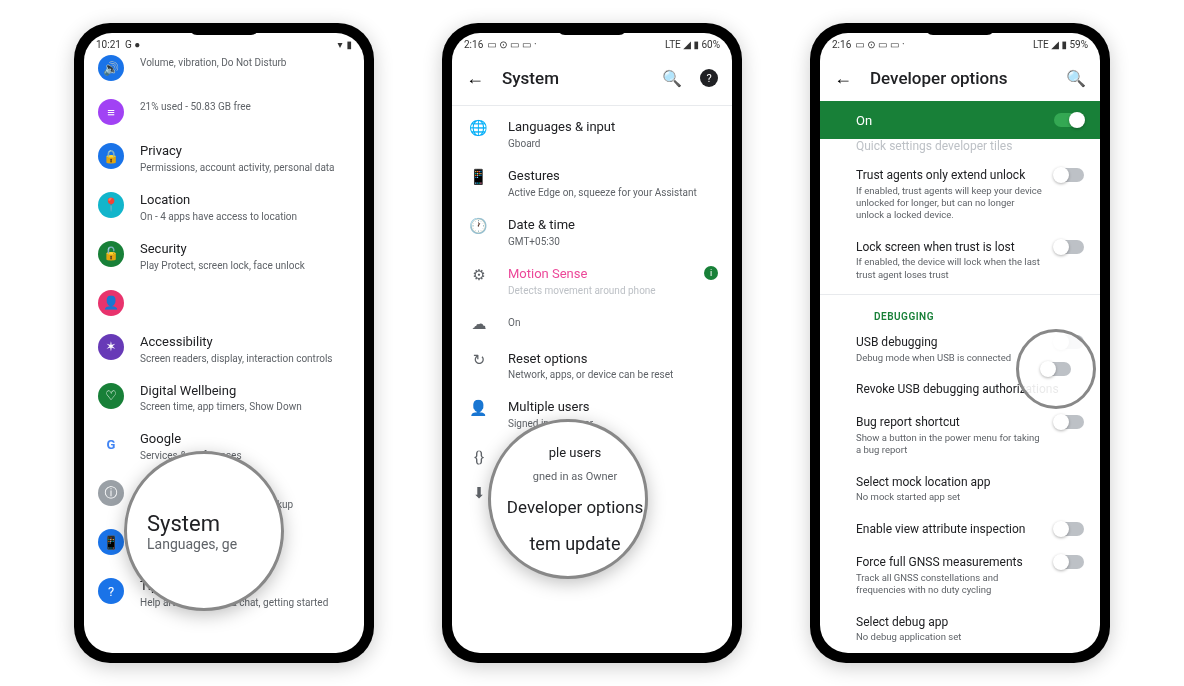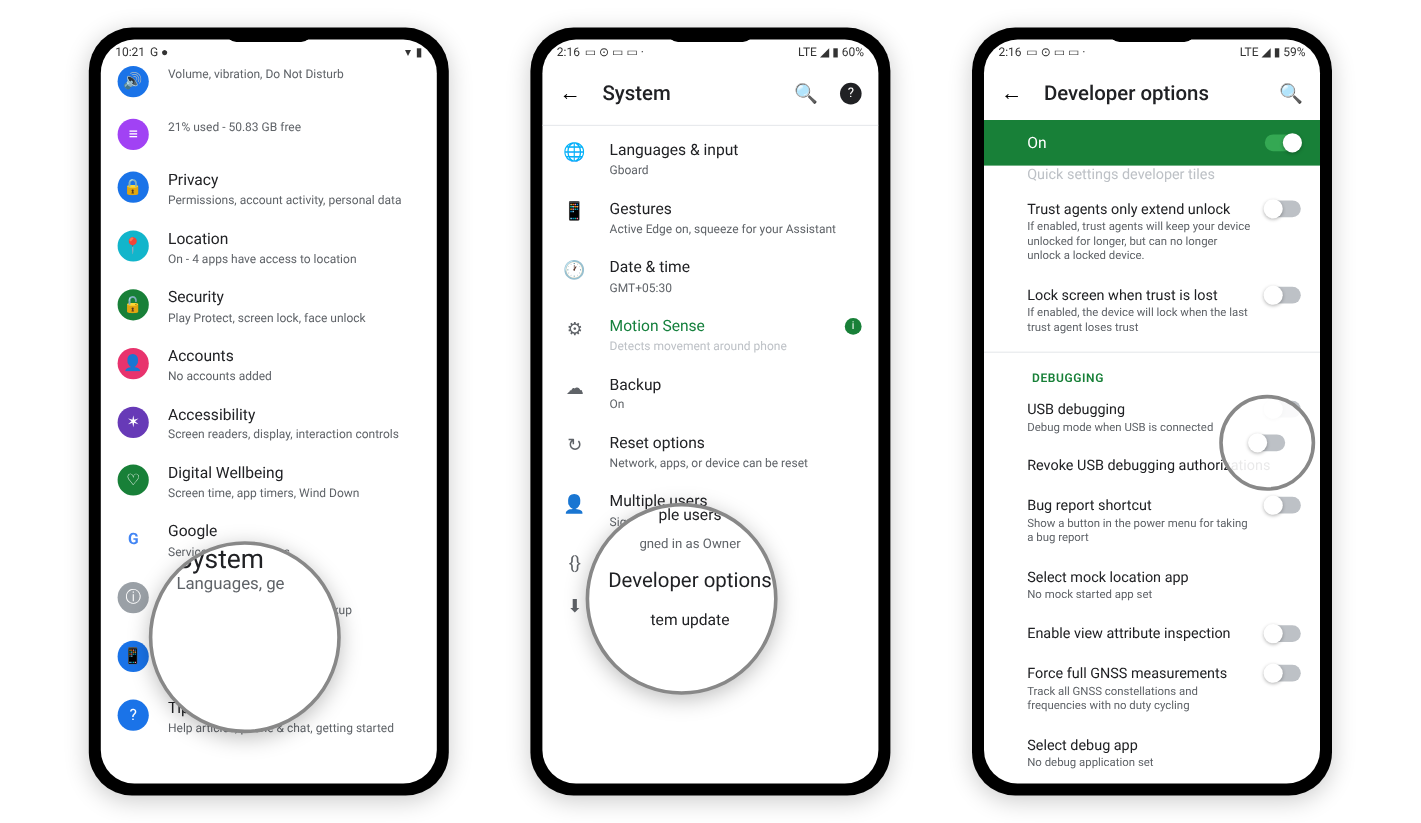--- a/index.html
+++ b/index.html
@@ -70,45 +70,45 @@
     border-radius:50%;
     display:flex; align-items:center; justify-content:center;
     flex-shrink:0;
     font-size:13px;
     color:#fff;
   }
   .row .iconplain { width:26px; display:flex; justify-content:center; color:#5f6368; flex-shrink:0; font-size:15px; }
   .row .texts { flex:1; min-width:0; }
   .row .title { font-size:13px; color:#202124; line-height:1.3; }
   .row .sub { font-size:10px; color:#5f6368; line-height:1.3; margin-top:1px; }
-  .row .title.dim { color:#15803d; }
+  .row .title.dim { color:#ec4899; }
   .row .sub.dim { color:#bdc1c6; }
   .info-badge { width:14px;height:14px;border-radius:50%;background:#188038;color:#fff;font-size:9px;display:flex;align-items:center;justify-content:center;flex-shrink:0; }
   .magnifier {
     position:absolute;
     width:160px; height:160px;
     border-radius:50%;
     background:#fff;
     border:3px solid #888;
     box-shadow: 0 4px 18px rgba(0,0,0,0.25);
     display:flex;
     flex-direction:column;
-    justify-content:flex-start;
+    justify-content:center;
     padding-left:20px;
     z-index:20;
     overflow:hidden;
   }
   .magnifier.m1 { left:40px; top:418px; }
   .magnifier .big { font-size:22px; color:#202124; }
   .magnifier .bigsub { font-size:14px; color:#5f6368; }
   .magnifier.m2 { left:36px; top:386px; padding-left:14px; }
   .magnifier.m2 .line1 { font-size:13px; color:#202124; text-align:center; margin-bottom:10px;}
   .magnifier.m2 .line1b { font-size:11px; color:#5f6368; text-align:center; margin-bottom:14px;}
   .magnifier.m2 .line2 { font-size:17px; color:#202124; text-align:center; margin-bottom:16px;}
-  .magnifier.m2 .line3 { font-size:13px; color:#202124; text-align:center;}
+  .magnifier.m2 .line3 { font-size:18px; color:#202124; text-align:center;}
   
   .greenbar {
     background:#188038;
     color:#fff;
     height:38px;
     display:flex;
     align-items:center;
     padding: 0 16px 0 36px;
     font-size:13px;
     flex-shrink:0;
@@ -128,21 +128,21 @@
   .devrow {
     padding: 9px 16px 9px 36px;
     display:flex;
     align-items:flex-start;
     gap:12px;
   }
   .devrow .texts { flex:1; }
   .devrow .title { font-size:12px; color:#202124; line-height:1.3; }
   .devrow .sub { font-size:9.5px; color:#5f6368; line-height:1.3; margin-top:1px; }
   .section-header {
-    padding: 12px 16px 4px 40px;
+    padding: 12px 16px 4px 54px;
     font-size:10px;
     font-weight:600;
     color:#188038;
     letter-spacing:0.5px;
   }
   .divider { height:1px; background:#e8eaed; margin:4px 0; }
   .bigcircle {
     position:absolute;
     width:80px; height:80px;
     border-radius:50%;
@@ -198,37 +198,33 @@
         </div>
         <div class="row">
           <div class="iconwrap" style="background: rgb(24, 128, 56);">🔓</div>
           <div class="texts">
             <div class="title">Security</div>
             <div class="sub">Play Protect, screen lock, face unlock</div>
           </div>
         </div>
         <div class="row">
           <div class="iconwrap" style="background: rgb(232, 51, 109);">👤</div>
-          <div class="texts">
-            <div class="title">Accounts</div>
-            <div class="sub">No accounts added</div>
-          </div>
         </div>
         <div class="row">
           <div class="iconwrap" style="background: rgb(103, 58, 183);">✶</div>
           <div class="texts">
             <div class="title">Accessibility</div>
             <div class="sub">Screen readers, display, interaction controls</div>
           </div>
         </div>
         <div class="row">
           <div class="iconwrap" style="background: rgb(24, 128, 56);">♡</div>
           <div class="texts">
             <div class="title">Digital Wellbeing</div>
-            <div class="sub">Screen time, app timers, Wind Down</div>
+            <div class="sub">Screen time, app timers, Show Down</div>
           </div>
         </div>
         <div class="row">
           <div class="iconwrap" style="background: rgb(255, 255, 255); color: rgb(66, 133, 244); font-weight: bold;">G</div>
           <div class="texts">
             <div class="title">Google</div>
             <div class="sub">Services &amp; preferences</div>
           </div>
         </div>
         <div class="row">
@@ -304,21 +300,20 @@
           <div class="iconplain">⚙</div>
           <div class="texts">
             <div class="title dim">Motion Sense</div>
             <div class="sub dim">Detects movement around phone</div>
           </div>
           <div class="info-badge">i</div>
         </div>
         <div class="row">
           <div class="iconplain">☁</div>
           <div class="texts">
-            <div class="title">Backup</div>
             <div class="sub">On</div>
           </div>
         </div>
         <div class="row">
           <div class="iconplain">↻</div>
           <div class="texts">
             <div class="title">Reset options</div>
             <div class="sub">Network, apps, or device can be reset</div>
           </div>
         </div>

